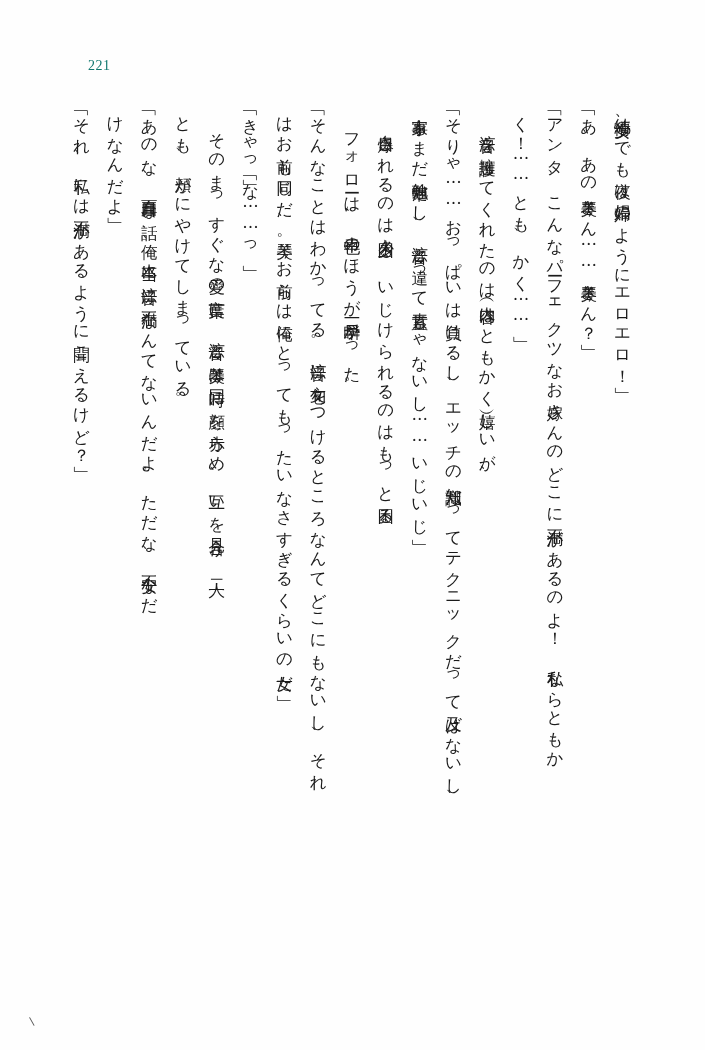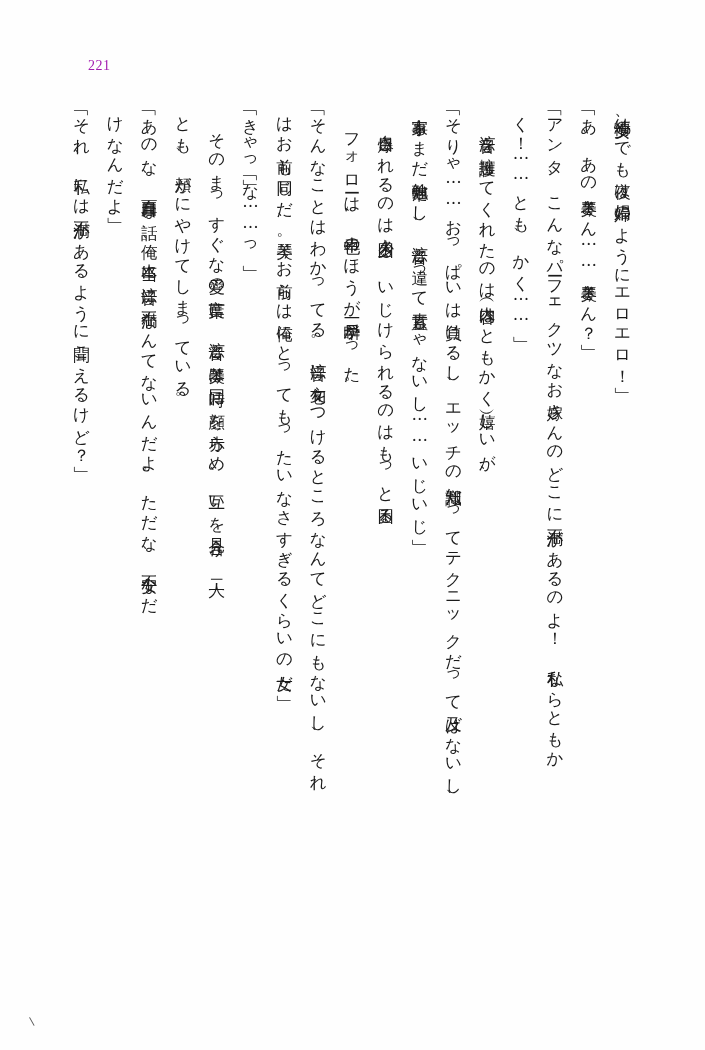--- a/index.html
+++ b/index.html
@@ -22,21 +22,21 @@
     width: 705px;
     height: 1050px;
     background: #fefefe;
   }
   .page-number {
     position: absolute;
     left: 88px;
     top: 58px;
     font-size: 14px;
     letter-spacing: 0.5px;
-    color: #a21caf;
+    color: #0f766e;
     font-family: "Liberation Serif", serif;
   }
   .text-body {
     position: absolute;
     right: 66px;
     top: 105px;
     height: 790px;
     width: 560px;
     writing-mode: vertical-rl;
     text-orientation: upright;

